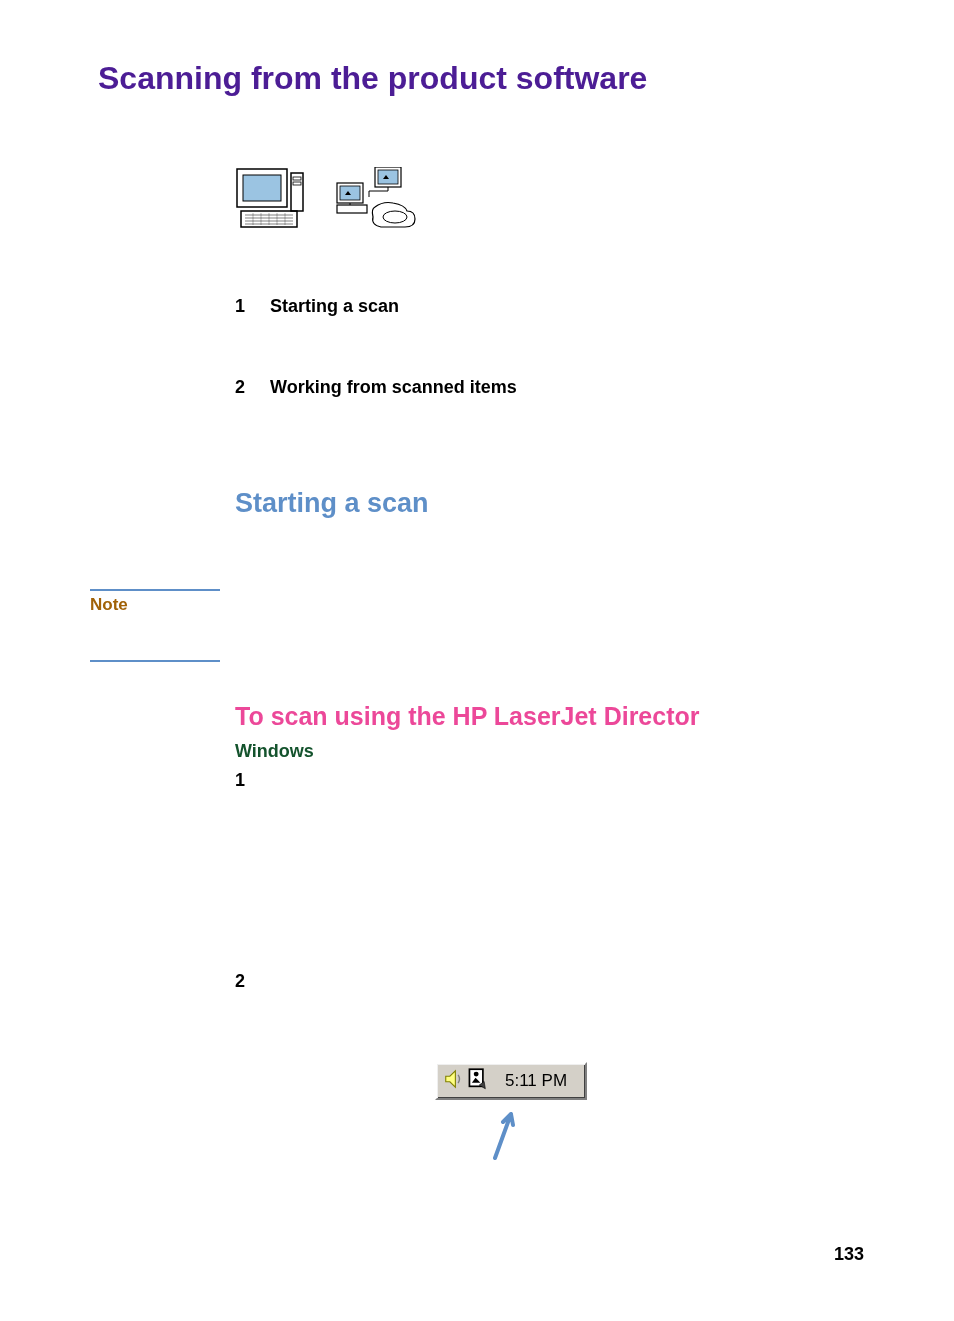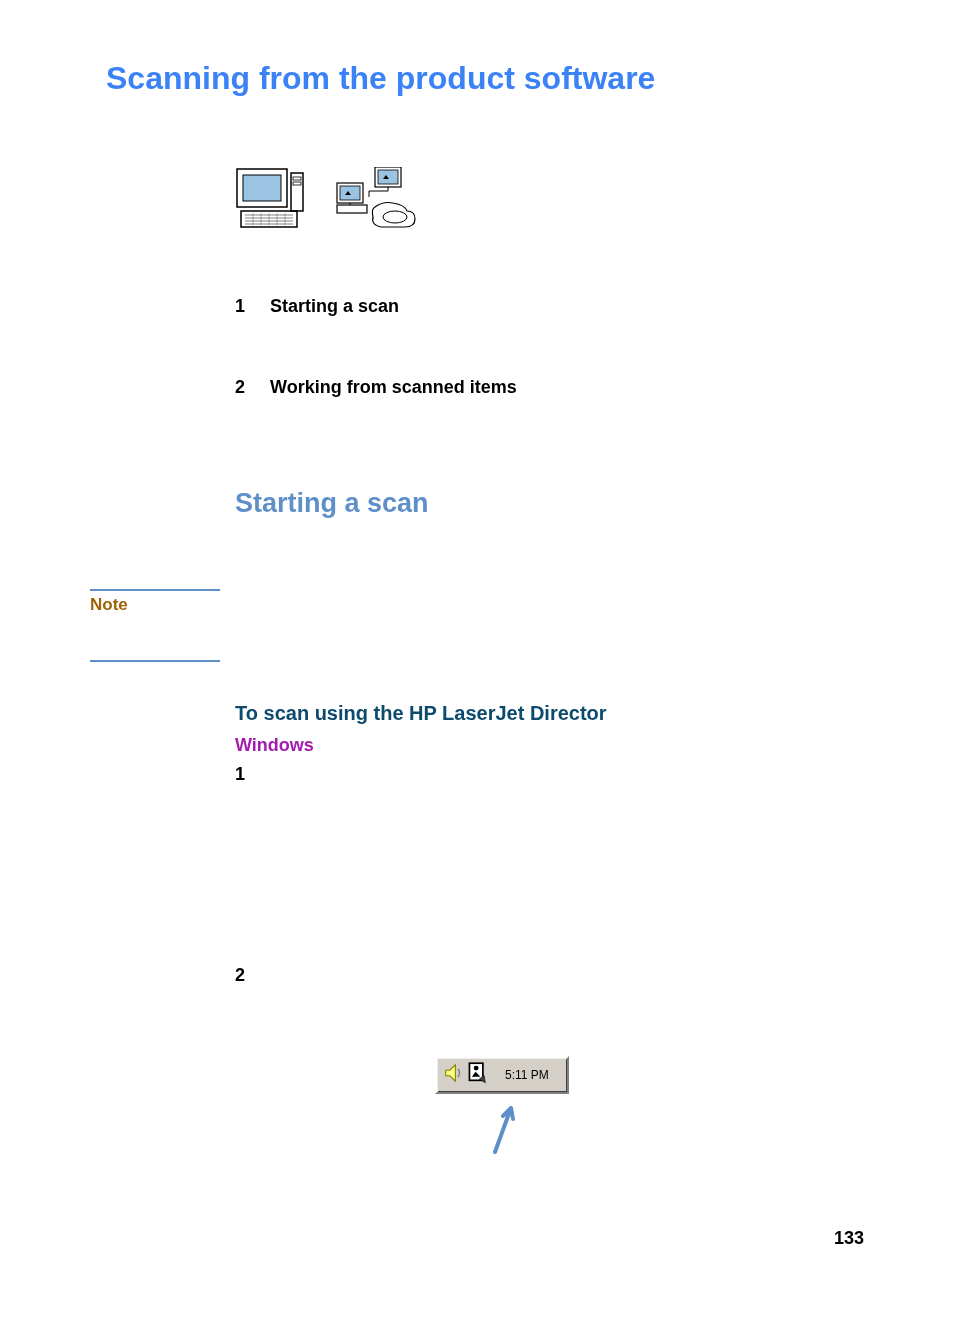--- a/index.html
+++ b/index.html
@@ -9,23 +9,23 @@
       background: #ffffff;
       font-family: Arial, Helvetica, sans-serif;
       position: relative;
     }
     .page-container {
       padding: 60px 90px 60px 90px;
     }
     .h1 {
       font-size: 32px;
       font-weight: bold;
-      color: #3b82f6;
+      color: #4c1d95;
       margin-bottom: 70px;
-      margin-left: 16px;
+      margin-left: 8px;
     }
     .icon-row {
       margin-left: 145px;
       margin-bottom: 60px;
       display: flex;
       gap: 20px;
       align-items: flex-end;
     }
     .toc {
       margin-left: 145px;
@@ -58,31 +58,31 @@
       background: #5E8FC8;
       margin-bottom: 4px;
     }
     .note-label {
       color: #a16207;
       font-weight: bold;
       font-size: 17px;
       margin-bottom: 45px;
     }
     .h3 {
-      font-size: 20px;
-      font-weight: bold;
-      color: #0c4a6e;
+      font-size: 25px;
+      font-weight: bold;
+      color: #ec4899;
       margin-left: 145px;
       margin-top: 10px;
       margin-bottom: 10px;
     }
     .h4 {
       font-size: 18px;
       font-weight: bold;
-      color: #a21caf;
+      color: #14532d;
       margin-left: 145px;
       margin-bottom: 8px;
     }
     .step-num-1 {
       font-size: 18px;
       font-weight: bold;
       color: #000000;
       margin-left: 145px;
       margin-bottom: 180px;
     }
@@ -110,31 +110,31 @@
       width: 22px;
       height: 22px;
       margin-right: 2px;
     }
     .tray-icon-2 {
       width: 22px;
       height: 22px;
       margin-right: 16px;
     }
     .tray-time {
-      font-size: 12px;
+      font-size: 17px;
       font-family: "MS Sans Serif", Arial, sans-serif;
       color: #000000;
     }
     .arrow-wrap {
       margin-left: 50px;
       margin-top: 8px;
     }
     .page-number {
       position: absolute;
-      bottom: 72px;
+      bottom: 56px;
       right: 90px;
       font-size: 18px;
       font-weight: bold;
       color: #000000;
     }
   </style>
 </head>
 <body>
 
 <div class="page-container">

